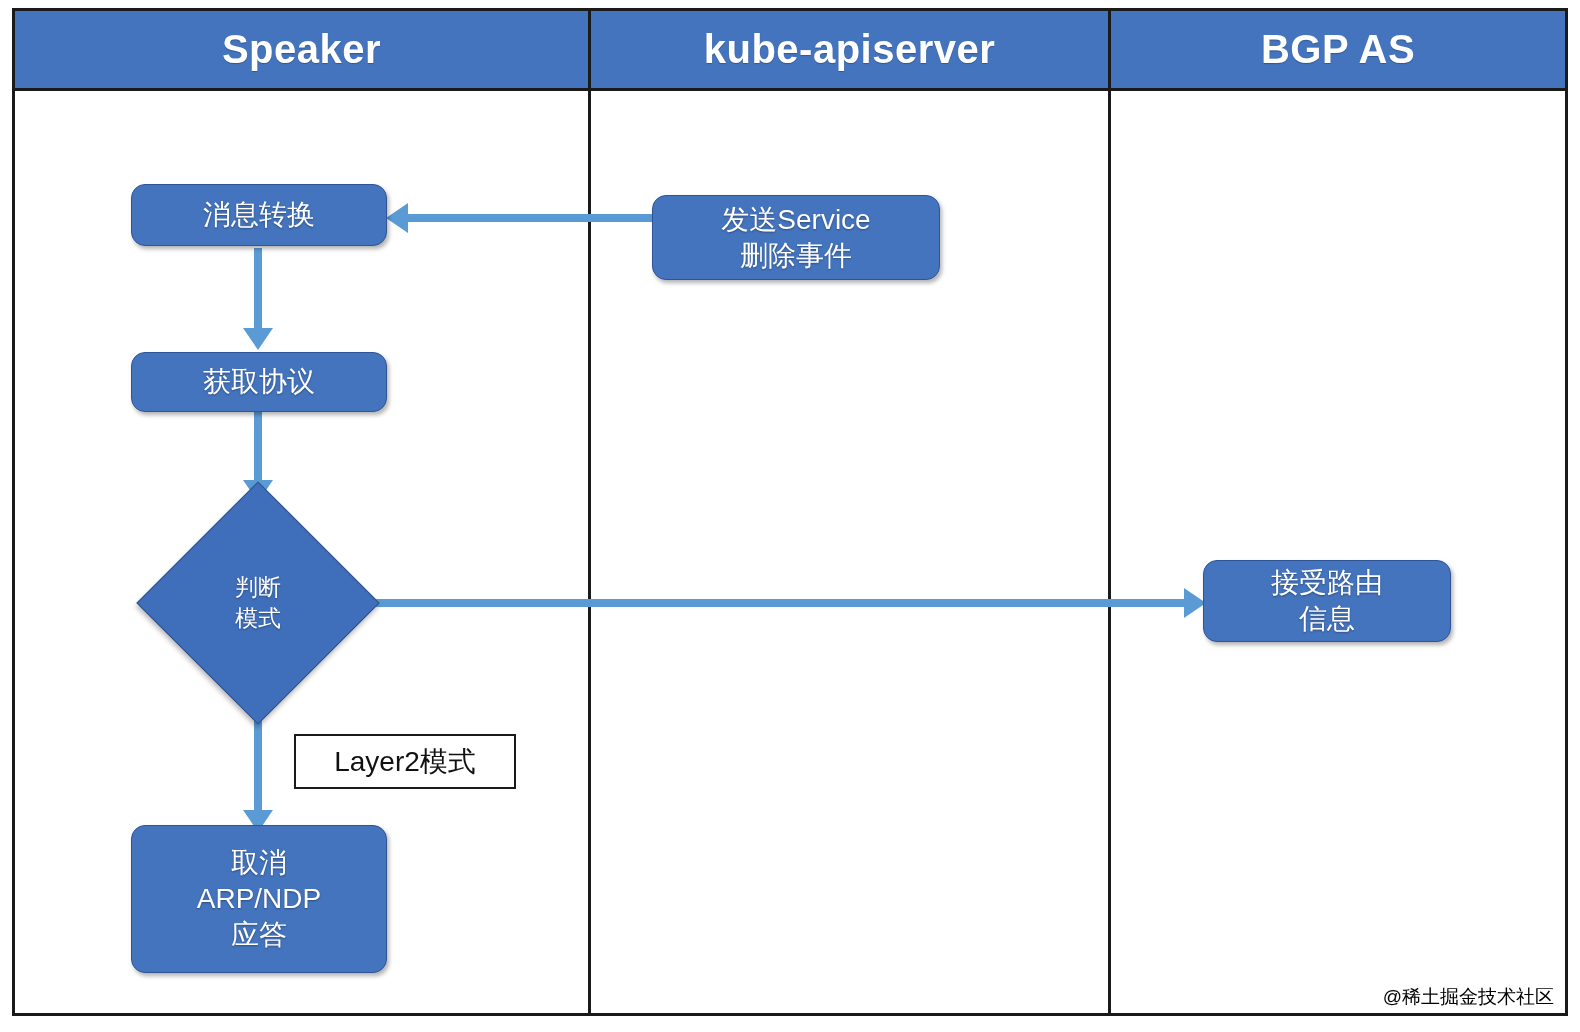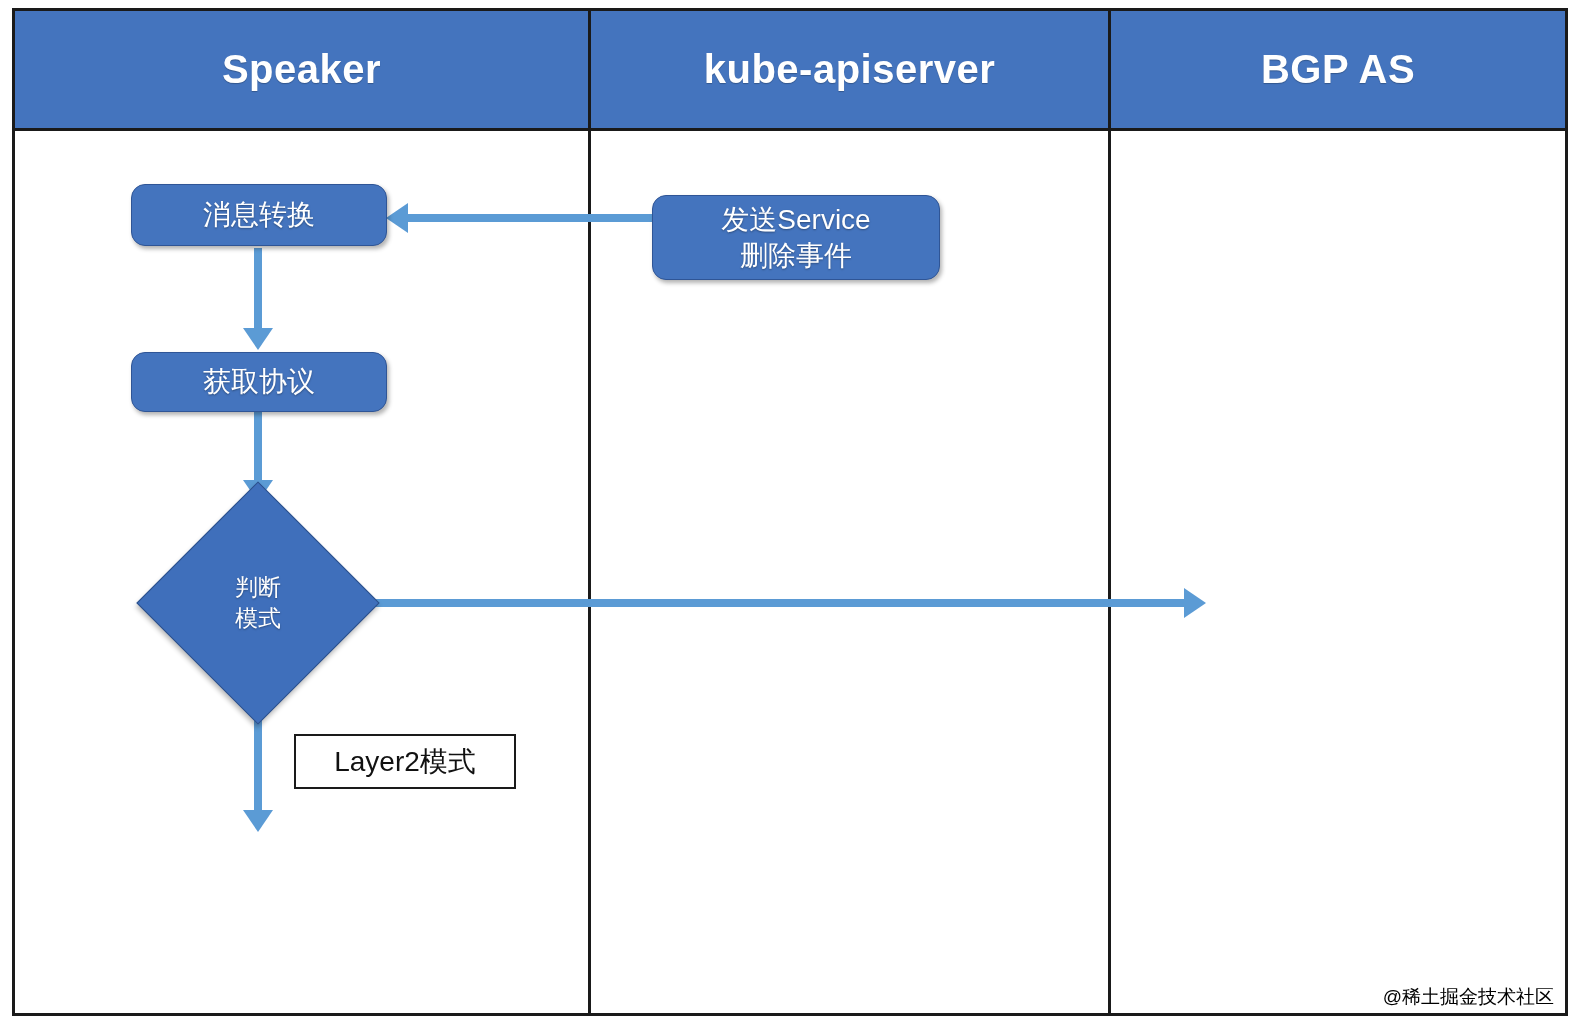--- a/index.html
+++ b/index.html
@@ -25,21 +25,21 @@
     top: 8px;
     width: 1556px;
     height: 1008px;
     border: 3px solid #1a1a1a;
     box-sizing: border-box;
     background: #ffffff;
   }
   .lane-header {
     position: absolute;
     top: 0;
-    height: 120px;
+    height: 80px;
     background: #4474be;
     box-sizing: border-box;
     display: flex;
     align-items: center;
     justify-content: center;
     border-bottom: 3px solid #1a1a1a;
   }
   .lane-header-title {
     color: #ffffff;
     font-size: 40px;
@@ -215,21 +215,30 @@
   <div class="node" style="left:131px; top:352px; width:256px; height:60px;">
     <span class="node-label">获取协议</span>
   </div>
 
   <div class="diamond-wrap" style="left:172px; top:517px; width:172px; height:172px;">
     <div class="diamond-shape"></div>
     <div class="diamond-label">判断
 模式</div>
   </div>
 
-
+  <div class="node" style="left:1203px; top:560px; width:248px; height:82px;">
+    <span class="node-label">接受路由
+信息</span>
+  </div>
+
+  <div class="node" style="left:131px; top:825px; width:256px; height:148px;">
+    <span class="node-label">取消
+ARP/NDP
+应答</span>
+  </div>
 
 
   <div class="edge-label" style="left:294px; top:734px; width:222px; height:55px;">
     <span>Layer2模式</span>
   </div>
 
   <div class="watermark">@稀土掘金技术社区</div>
 
 </div>
 

